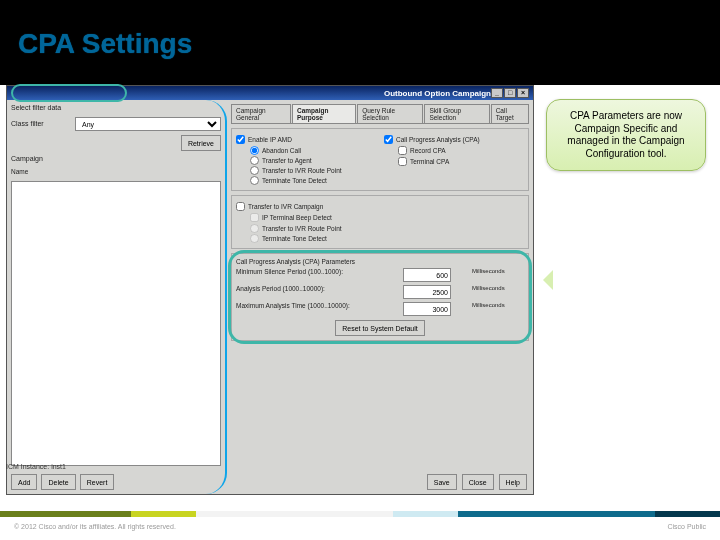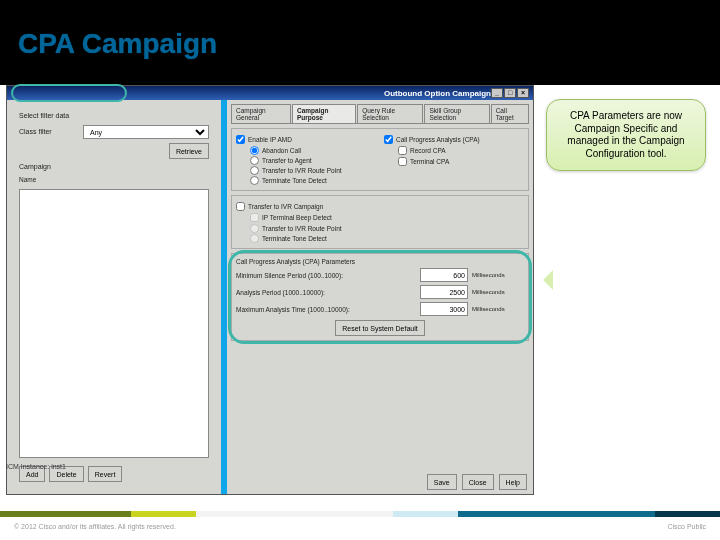--- a/index.html
+++ b/index.html
@@ -9,42 +9,42 @@
   .title-bar-slide h1 { color: #069; font-size: 28px; font-weight: 700; text-shadow: 0 0 1px #069; }
   .content { position: relative; height: 415px; }
   
   .dialog { position: absolute; left: 6px; top: 0; width: 528px; height: 410px; background: #d6d6d3; border: 1px solid #555; font-size: 7px; color: #222; }
   .dlg-title { background: linear-gradient(#0a2460,#2f5fb5); color: #fff; padding: 2px 4px; font-weight: bold; font-size: 8px; display: flex; justify-content: flex-end; align-items: center; }
   .dlg-title .winbtns { display: flex; gap: 1px; }
   .dlg-title .winbtn { width: 12px; height: 10px; background: #c9c9c9; border: 1px solid #555; font-size: 7px; line-height: 8px; text-align: center; color: #000; }
   
   .title-highlight { position: absolute; left: 4px; top: -2px; width: 116px; height: 18px; border: 2px solid #3eb6a8; border-radius: 10px; pointer-events: none; }
   .dlg-body { display: flex; height: calc(100% - 14px); }
-  .left-pane { width: 220px; padding: 12px; border-right: 6px solid #0ea5e9; display: flex; flex-direction: column; gap: 4px; }
+  .left-pane { width: 220px; padding: 4px; border-right: 2px solid #0ea5e9; display: flex; flex-direction: column; gap: 4px; border-radius: 21px; }
   .right-pane { flex: 1; padding: 4px; position: relative; }
   label.small { font-size: 7px; display: block; margin-bottom: 2px; }
   .row { display: flex; gap: 4px; align-items: center; }
   select.ctrl, input.ctrl { font-size: 7px; background: #fff; border: 1px solid #888; height: 14px; padding: 0 2px; }
   .btn { font-size: 7px; background: #d6d6d3; border: 1px solid #888; padding: 2px 6px; height: 16px; }
   .listbox { background: #fff; border: 1px solid #888; flex: 1; min-height: 175px; }
   .left-buttons { display: flex; gap: 4px; margin-top: 4px; }
   .tabs { display: flex; gap: 1px; border-bottom: 1px solid #888; font-size: 6.5px; margin-bottom: 4px; }
   .tab { padding: 2px 4px; border: 1px solid #888; border-bottom: none; background: #d6d6d3; }
   .tab.active { background: #e9e9e7; font-weight: bold; }
   .grp { border: 1px solid #aaa; padding: 4px; margin-bottom: 4px; font-size: 6.5px; }
   .chk { font-size: 6.5px; display: flex; align-items: center; gap: 3px; margin: 2px 0; }
   .chk input { width: 9px; height: 9px; }
   .radio { font-size: 6.5px; display: flex; align-items: center; gap: 3px; margin: 1px 0 1px 14px; }
   .radio input { width: 9px; height: 9px; }
   .two-col { display: flex; gap: 8px; }
   .col { flex: 1; }
   
   .cpa-group { position: relative; }
   .cpa-highlight { position: absolute; inset: -4px; border: 3px solid #3eb6a8; border-radius: 16px; pointer-events: none; }
-  .param-row { display: flex; justify-content: space-between; align-items: center; margin: 3px 0; gap: 4px; }
+  .param-row { display: flex; justify-content: space-between; margin: 3px 0; gap: 21px; }
   .param-row .lbl { flex: 1; }
   .param-row input { width: 48px; text-align: right; }
   .param-row .unit { width: 52px; font-size: 6px; }
   .reset-row { text-align: center; margin-top: 4px; }
   .dlg-footer { position: absolute; bottom: 4px; right: 6px; display: flex; gap: 5px; }
   
   .callout { position: absolute; right: 14px; top: 14px; width: 160px; background: linear-gradient(#eef7de, #d8efb1); border: 1px solid #9dbf63; border-radius: 14px; padding: 10px 10px; font-size: 10px; text-align: center; color: #000; line-height: 1.25; box-shadow: 0 1px 3px rgba(0,0,0,.2); }
   .callout::after { content: ""; position: absolute; left: -14px; top: 170px; width: 0; height: 0; border: 10px solid transparent; border-right-color: #d8efb1; }
   
   .slide-footer { position: absolute; left: 0; bottom: 0; width: 100%; }
@@ -55,21 +55,21 @@
   .color-strip span:nth-child(4){flex:1;background:#cfeaf2;}
   .color-strip span:nth-child(5){flex:3;background:#0e6b8c;}
   .color-strip span:nth-child(6){flex:1;background:#04384d;}
   .footer-text { display: flex; justify-content: space-between; font-size: 7px; color: #9a9a9a; padding: 6px 14px 10px; }
   .bottom-label { position: absolute; left: 6px; bottom: 30px; font-size: 7px; color: #333; }
 </style>
 </head>
 <body>
 <div class="slide">
   <div class="title-bar-slide">
-    <h1>CPA Campaign</h1>
+    <h1>CPA Settings</h1>
   </div>
 
   <div class="content">
 
     <div class="dialog">
       <div class="title-highlight"></div>
       <div class="dlg-title">
         <span>Outbound Option Campaign</span>
         <span class="winbtns">
           <span class="winbtn">_</span>

